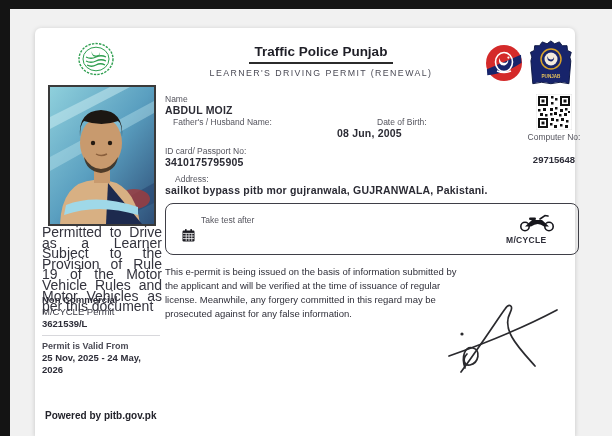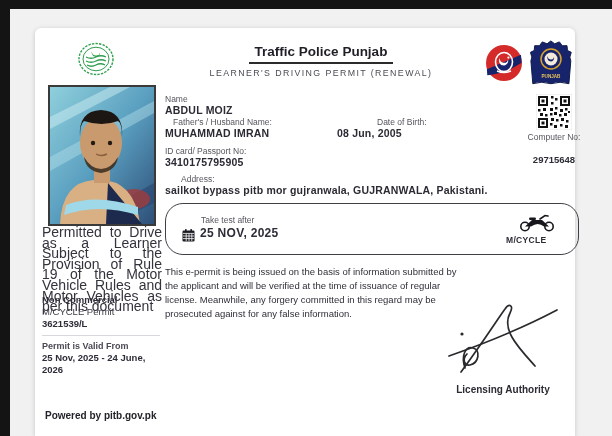--- a/index.html
+++ b/index.html
@@ -38,25 +38,25 @@
 
   
   .f-name-l{left:130px;top:66px;}
   .f-name-v{left:130px;top:76px;}
   .f-father-l{left:138px;top:89px;}
   .f-father-v{left:130px;top:99px;}
   .f-dob-l{left:302px;top:89px;margin-left:40px;}
   .f-dob-v{left:302px;top:99px;}
   .f-id-l{left:130px;top:118px;}
   .f-id-v{left:130px;top:128px;}
-  .f-addr-l{left:146px;top:146px;}
+  .f-addr-l{left:140px;top:146px;}
   .f-addr-v{left:130px;top:156px;width:412px;}
 
   
-  .test-box{left:130px;top:175px;width:412px;height:50px;border:1.6px solid #3f3f47;border-radius:18px;}
+  .test-box{left:130px;top:175px;width:412px;height:50px;border:1.6px solid #3f3f47;border-radius:8px;}
   .cal-icon{left:16px;top:24px;width:13px;height:13px;}
   .tt-lbl{left:35px;top:11px;font-size:8.5px;color:#55555e;}
   .tt-date{left:34px;top:22px;font-size:12px;font-weight:700;letter-spacing:.3px;}
   .moto-icon{left:352px;top:8px;width:38px;height:20px;}
   .moto-lbl{left:340px;top:31px;width:62px;text-align:left;font-size:8.5px;font-weight:700;letter-spacing:.3px;}
 
   .disclaimer{left:130px;top:237px;width:300px;font-size:9.5px;line-height:14px;color:#2f2f39;margin:0;}
   .sig{left:400px;top:268px;width:130px;height:86px;}
   .sig-lbl{left:408px;top:356px;width:120px;text-align:center;font-size:10px;font-weight:700;color:#2b2b34;}
 </style>
@@ -106,21 +106,21 @@
         <path d="M46,67 q5,3 11,0" fill="none" stroke="#8a5f3c" stroke-width="1.4"></path>
       </svg>
     </div>
 
     <p class="abs perm-text">Permitted to Drive as a Learner Subject to the Provision of Rule 19 of the Motor Vehicle Rules and Motor Vehicles as per this document</p>
     <div class="abs cat">Non Commercial</div>
     <div class="abs cat-type">M/CYCLE Permit</div>
     <div class="abs permit-no">3621539/L</div>
     <div class="abs side-div"></div>
     <div class="abs valid-lbl">Permit is Valid From</div>
-    <div class="abs valid-val">25 Nov, 2025 - 24 June, 2026</div>
+    <div class="abs valid-val">25 Nov, 2025 - 24 May, 2026</div>
     <div class="abs powered">Powered by pitb.gov.pk</div>
 
     <div class="abs head-wrap">
       <div class="title">Traffic Police Punjab</div>
       <div class="subtitle">LEARNER'S DRIVING PERMIT (RENEWAL)</div>
     </div>
 
     <div class="abs logo-police">
       <svg width="38" height="38" viewBox="0 0 38 38">
         <circle cx="19" cy="19" r="18" fill="#d42a2a"></circle>
@@ -182,21 +182,20 @@
             <rect x="29" y="31" width="3" height="3"></rect>
         </g>
       </svg>
     </div>
     <div class="abs comp-lbl">Computer No:</div>
     <div class="abs comp-val">29715648</div>
 
     <div class="abs lbl f-name-l">Name</div>
     <div class="abs val f-name-v">ABDUL MOIZ</div>
     <div class="abs lbl f-father-l">Father's / Husband Name:</div>
-    <div class="abs val f-father-v">MUHAMMAD IMRAN</div>
     <div class="abs lbl f-dob-l">Date of Birth:</div>
     <div class="abs val f-dob-v">08 Jun, 2005</div>
     <div class="abs lbl f-id-l">ID card/ Passport No:</div>
     <div class="abs val f-id-v">3410175795905</div>
     <div class="abs lbl f-addr-l">Address:</div>
     <div class="abs val f-addr-v">sailkot bypass pitb mor gujranwala, GUJRANWALA, Pakistani.</div>
 
     <div class="abs test-box">
       <div class="abs cal-icon">
         <svg width="13" height="13" viewBox="0 0 13 13">
@@ -207,21 +206,20 @@
             <line x1="1" y1="4.4" x2="12" y2="4.4"></line>
             <line x1="4.2" y1="4.4" x2="4.2" y2="12"></line>
               <line x1="7" y1="4.4" x2="7" y2="12"></line>
               <line x1="9.8" y1="4.4" x2="9.8" y2="12"></line>
             <line x1="1" y1="7" x2="12" y2="7"></line>
               <line x1="1" y1="9.6" x2="12" y2="9.6"></line>
           </g>
         </svg>
       </div>
       <div class="abs tt-lbl">Take test after</div>
-      <div class="abs tt-date">25 NOV, 2025</div>
       <div class="abs moto-icon">
         <svg width="38" height="20" viewBox="0 0 38 20">
           <g fill="none" stroke="#16161c" stroke-width="1.6">
             <circle cx="7" cy="14.5" r="4.2"></circle>
             <circle cx="31" cy="14.5" r="4.2"></circle>
           </g>
           <path d="M7,14.5 L14,8 L24,8 L31,14.5 L26,14.5 Q20,9.5 13,14.5 Z" fill="#16161c"></path>
           <path d="M22,7 L27,3.5 L30,4" fill="none" stroke="#16161c" stroke-width="1.6" stroke-linecap="round"></path>
           <rect x="11" y="5.5" width="7" height="2.6" rx="1.3" fill="#16161c"></rect>
         </svg>
@@ -234,16 +232,15 @@
     <div class="abs sig">
       <svg width="130" height="86" viewBox="0 0 130 86">
         <g fill="none" stroke="#2a2a2e" stroke-width="1.7" stroke-linecap="round">
           <path d="M30,72 C26,60 30,50 38,52 C46,54 44,67 35,69 C29,70 27,63 32,58"></path>
           <path d="M26,76 C48,46 62,24 70,13 C74,7 79,9 75,17 C66,34 84,52 100,70"></path>
           <path d="M14,60 C48,48 88,32 122,14"></path>
         </g>
         <circle cx="27" cy="38" r="1.6" fill="#2a2a2e"></circle>
       </svg>
     </div>
-    <div class="abs sig-lbl">Licensing Authority</div>
 
   </div>
 </div>
 
 </body></html>

